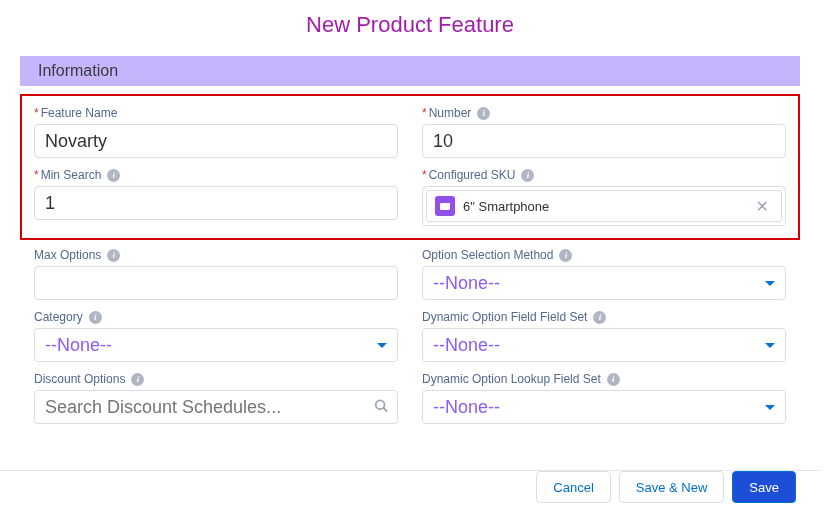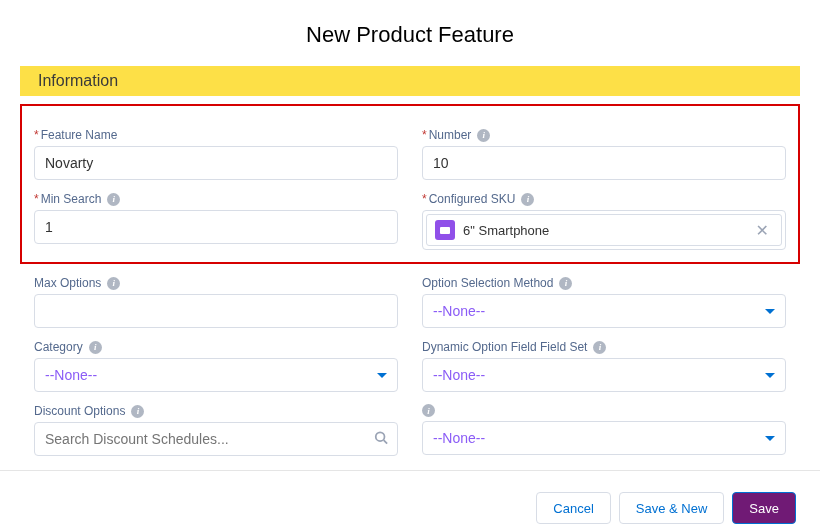--- a/index.html
+++ b/index.html
@@ -22,43 +22,42 @@
     overflow-x: hidden;
   }
   
   .scroll-area::-webkit-scrollbar { width: 15px; }
   .scroll-area::-webkit-scrollbar-track { background: #f1f1f1; }
   .scroll-area::-webkit-scrollbar-thumb { background: #c1c1c1; }
   .page-title {
     text-align: center;
     font-size: 22px;
     font-weight: 300;
-    color: #000000;
-    padding: 22px 0 18px 0;
+    color: #a21caf;
+    padding: 12px 0 18px 0;
   }
   .section-header {
-    background: #fde047;
+    background: #c4b5fd;
     color: #3a3a3a;
     font-size: 16px;
     padding: 6px 10px 6px 18px;
     margin: 0 20px;
   }
   .form-area {
     padding: 8px 20px 30px 20px;
   }
   .highlight-box {
     border: 2px solid #d60000;
     padding: 10px 12px 12px 12px;
     margin-bottom: 8px;
   }
   .row {
     display: flex;
     gap: 24px;
     margin-bottom: 10px;
-    margin-top: 12px;
   }
   .col {
     flex: 1;
     display: flex;
     flex-direction: column;
   }
   .outside-pad { padding: 0 14px; }
   label {
     font-size: 12px;
     color: #54698d;
@@ -81,21 +80,21 @@
     font-weight: bold;
     font-family: Georgia, serif;
     font-style: italic;
   }
   .text-input, .select, .lookup, .search-input {
     width: 100%;
     height: 34px;
     border: 1px solid #d8dde6;
     border-radius: 4px;
     padding: 0 10px;
-    font-size: 14px;
+    font-size: 18px;
     background: #fff;
     color: #333;
   }
   .select {
     display: flex;
     align-items: center;
     justify-content: space-between;
     color: #8b5cf6;
     cursor: pointer;
   }
@@ -159,42 +158,42 @@
     color: #9ba4b5;
   }
   .search-icon svg { width: 14px; height: 14px; }
   .footer {
     position: absolute;
     left: 0; right: 15px; bottom: 0;
     height: 54px;
     border-top: 1px solid #e5e5e5;
     background: #fff;
     display: flex;
-    align-items: flex-end;
+    align-items: flex-start;
     justify-content: flex-end;
     gap: 8px;
     padding-right: 24px;
   }
   .btn {
     height: 32px;
     padding: 0 16px;
     border-radius: 4px;
     font-size: 13px;
     cursor: pointer;
     display: inline-flex;
     align-items: center;
     justify-content: center;
   }
   .btn-neutral {
     background: #fff;
     border: 1px solid #d8dde6;
     color: #0070d2;
   }
   .btn-brand {
-    background: #701a75;
+    background: #1d4ed8;
     border: 1px solid #0070d2;
     color: #fff;
   }
   input[type=text] { outline: none; }
 </style>
 </head>
 <body>
 
 <div class="scroll-area">
   <div class="page-title">New Product Feature</div>
@@ -296,20 +295,21 @@
             <span class="search-icon">
               <svg viewBox="0 0 16 16" fill="none" stroke="#9ba4b5" stroke-width="2">
                   <circle cx="7" cy="7" r="5"></circle>
                   <line x1="11" y1="11" x2="15" y2="15"></line>
                 </svg>
             </span>
           </div>
         </div>
         <div class="col">
           <label>
+            <span>Dynamic Option Lookup Field Set</span>
             <span class="info-icon">i</span>
           </label>
           <div class="select">
             <span>--None--</span>
             <span class="caret-down"></span>
           </div>
         </div>
       </div>
     </div>
 

